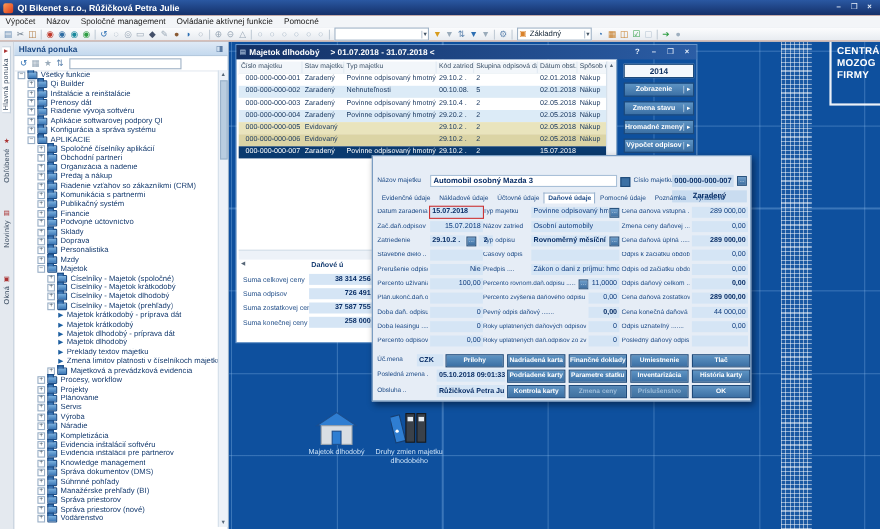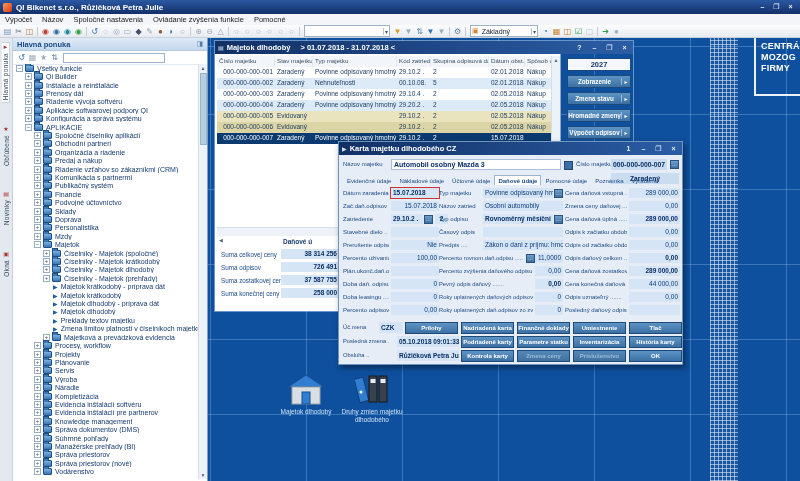--- a/index.html
+++ b/index.html
@@ -173,22 +173,22 @@
     <span id="app-controls">
         <span class="wc">–</span>
         <span class="wc">❐</span>
         <span class="wc">×</span>
       </span>
   </div>
 
   <div id="menubar">
       <span class="menu-item">Výpočet</span>
       <span class="menu-item">Názov</span>
-      <span class="menu-item">Spoločné nastavenia</span>
-      <span class="menu-item">Ovládanie zvýšenia funkcie</span>
+      <span class="menu-item">Spoločné management</span>
+      <span class="menu-item">Ovládanie aktívnej funkcie</span>
       <span class="menu-item">Pomocné</span>
     </div>
   <div id="toolbar">
       <span class="ticon" style="color: rgb(107, 143, 181);">▤</span>
       <span class="ticon" style="color: rgb(102, 119, 136);">✂</span>
       <span class="ticon" style="color: rgb(181, 130, 74);">◫</span>
       <span class="tsep"></span>
       <span class="ticon" style="color: rgb(192, 57, 43);">◉</span>
       <span class="ticon" style="color: rgb(46, 109, 164);">◉</span>
       <span class="ticon" style="color: rgb(23, 136, 156);">◉</span>
@@ -657,21 +657,21 @@
           <div class="sumrow">
             <span class="sumlbl">Suma zostatkovej ceny</span>
             <span class="fld num b sumfld">37 587 755</span>
           </div>
           <div class="sumrow">
             <span class="sumlbl">Suma konečnej ceny</span>
             <span class="fld num b sumfld">258 000</span>
           </div>
         </div>
     </div>
-    <div id="aw-year">2027</div>
+    <div id="aw-year">2014</div>
     <div id="aw-actions">
         <div class="act-btn">
           <span class="act-t">Zobrazenie</span>
           <span class="act-a">▸</span>
         </div>
         <div class="act-btn">
           <span class="act-t">Zmena stavu</span>
           <span class="act-a">▸</span>
         </div>
         <div class="act-btn">
@@ -683,30 +683,20 @@
           <span class="act-a">▸</span>
         </div>
         <div class="act-btn">
           <span class="act-t">Účtovanie</span>
           <span class="act-a">▸</span>
         </div>
       </div>
   </div>
 
   <div id="cd">
-    <div class="win-title">
-      <span class="wic">▶</span>
-      <span>Karta majetku dlhodobého CZ</span>
-      <span class="ctr" id="cd-controls">
-          <span class="wc">1</span>
-          <span class="wc">–</span>
-          <span class="wc">❐</span>
-          <span class="wc">×</span>
-        </span>
-    </div>
     <span class="lbl" id="cd-name-lbl">Názov majetku</span>
     <div id="cd-name">Automobil osobný Mazda 3</div>
     <span id="cd-tag"></span>
     <span class="lbl" id="cd-num-lbl">Číslo majetku</span>
     <div id="cd-num" class="fld">000-000-000-007</div>
     <span class="mini" id="cd-num-btn">…</span>
     <div id="cd-status" class="fld">Zaradený</div>
     <div id="cd-tabs">
         <span class="dtab">Evidenčné údaje</span>
         <span class="dtab">Nákladové údaje</span>

